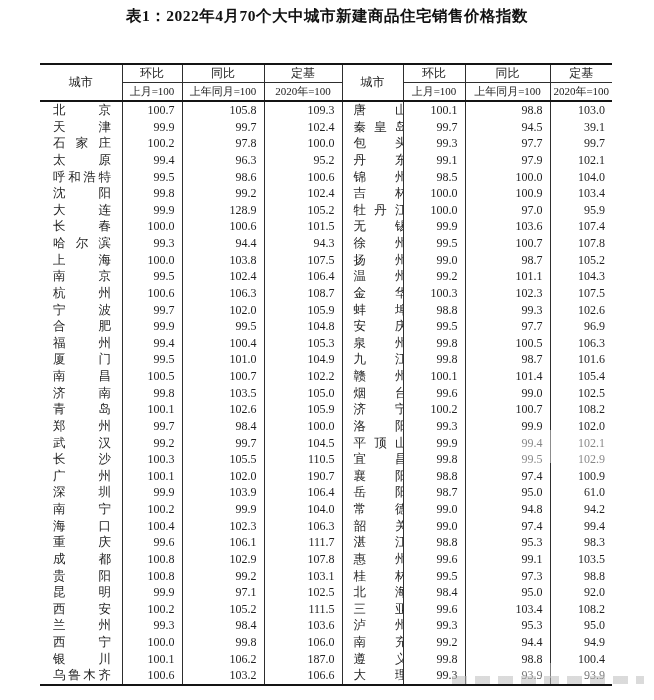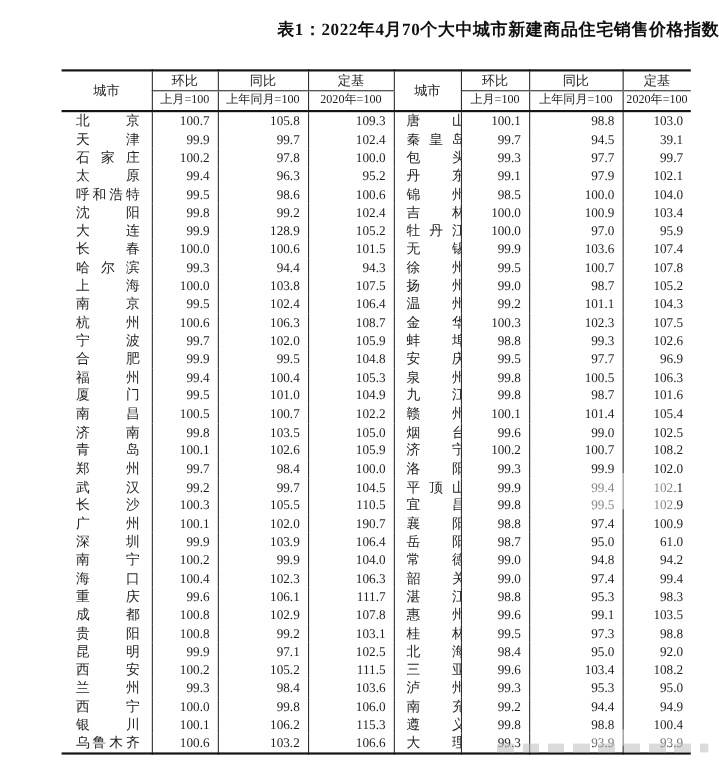--- a/index.html
+++ b/index.html
@@ -2,25 +2,25 @@
 <html><head>
 <meta charset="utf-8">
 <style>
   html,body{margin:0;padding:0;}
   body{
     width:654px;height:700px;position:relative;background:#ffffff;
     font-family:"Liberation Serif","DejaVu Serif",serif;color:#1c1c1c;
     overflow:hidden;
   }
   .title{
-    position:absolute;left:0;top:17px;width:654px;text-align:right;
+    position:absolute;left:0;top:6px;width:654px;text-align:center;
     font-size:15.5px;font-weight:bold;letter-spacing:0.5px;color:#111;
   }
   table.px{
-    position:absolute;left:56px;top:63px;width:572px;
+    position:absolute;left:40px;top:63px;width:572px;
     border-collapse:collapse;table-layout:fixed;
     border-top:2.5px solid #141414;border-bottom:2px solid #141414;
   }
   thead{border-bottom:2px solid #141414;}
   th{
     font-weight:normal;padding:0;text-align:center;vertical-align:middle;
     border-left:1px solid #2e2e2e;height:17px;line-height:17px;font-size:12px;color:#1c1c1c;
   }
   thead tr:first-child th{border-bottom:1px solid #2e2e2e;}
   thead tr:first-child th:first-child{border-left:none;}
@@ -760,21 +760,21 @@
       </tr>
       <tr>
         <td class="city">
           <span class="city-name">
             <b>银</b>
             <b>川</b>
           </span>
         </td>
         <td class="val">100.1</td>
         <td class="val">106.2</td>
-        <td class="val">115.3</td>
+        <td class="val">187.0</td>
         <td class="city city-r">
           <span class="city-name">
             <b>遵</b>
             <b>义</b>
           </span>
         </td>
         <td class="val">99.8</td>
         <td class="val">98.8</td>
         <td class="val">100.4</td>
       </tr>

